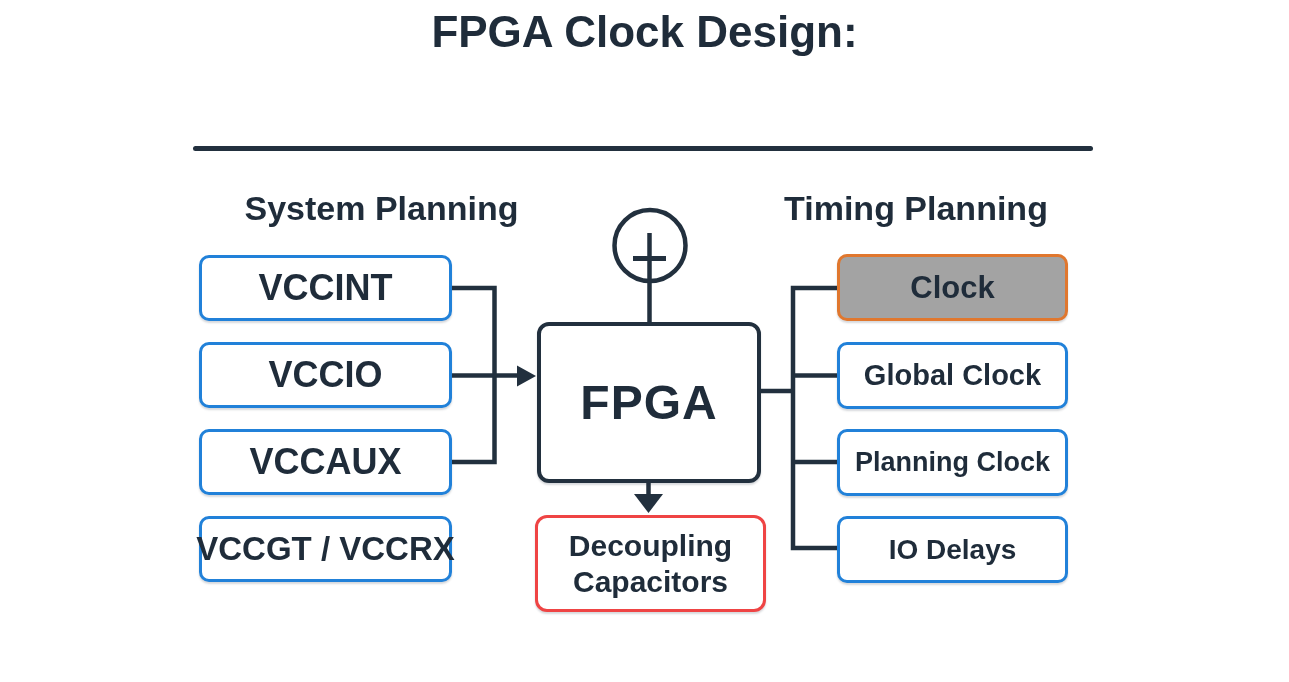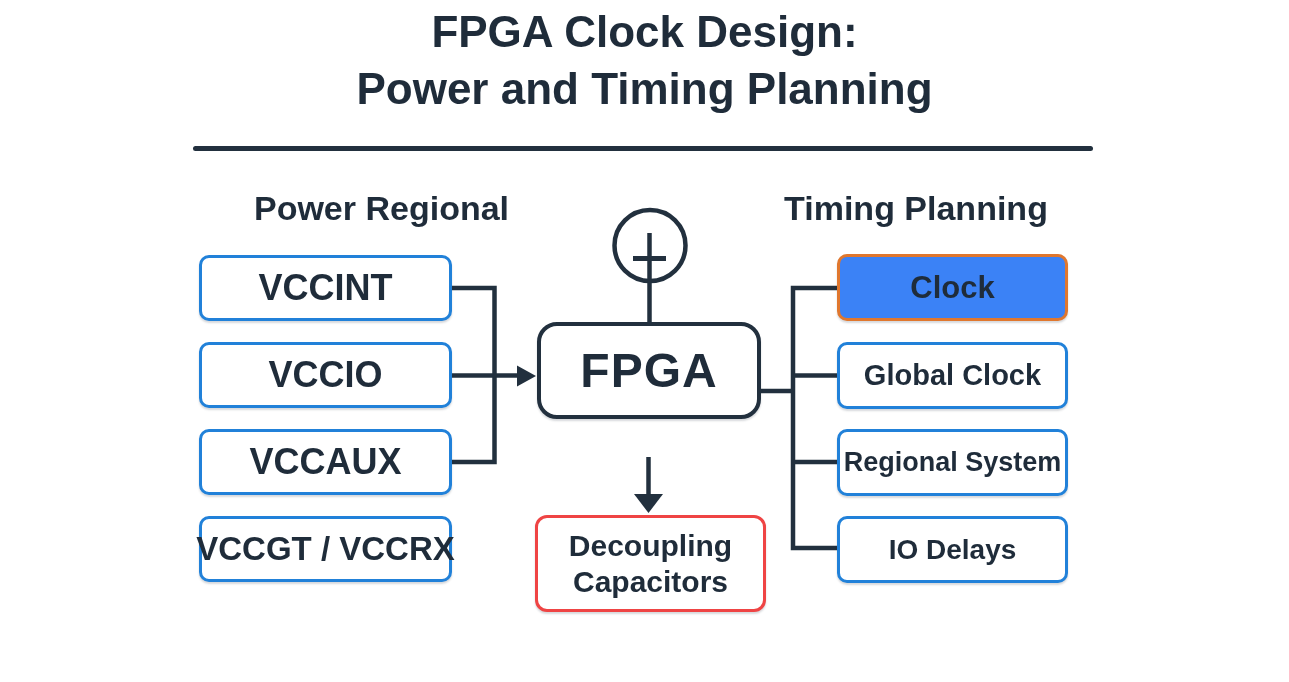--- a/index.html
+++ b/index.html
@@ -32,52 +32,51 @@
     color:#1f2c3a; text-align:center; white-space:nowrap;
   }
   .pnode { left:199px; width:253px; height:66px; font-size:36px; }
   .tnode { left:837px; width:231px; height:67px; font-size:29px; }
   .row0 { top:255px; } .row1 { top:342px; } .row2 { top:429px; } .row3 { top:516px; }
   .tnode.row0 { top:254px; }
   #pnode-3 { font-size:33px; }
   #tnode-0 { font-size:31px; }
   #tnode-2 { font-size:27px; }
   #tnode-3 { font-size:28px; }
-  .highlight { border-color:#e0772e; background:#3b82f6;text-align:center; }
+  .highlight { border-color:#e0772e; background:#a3a3a3;text-align:center; }
 
   .fpga {
-    position:absolute; left:537px; top:322px; width:224px; height:97px;
+    position:absolute; left:537px; top:322px; width:224px; height:161px;
     box-sizing:border-box; background:#ffffff;
-    border:4.5px solid #22303e; border-radius:20px;
+    border:4.5px solid #22303e; border-radius:12px;
     display:flex; align-items:center; justify-content:center;
     font-size:48px; letter-spacing:1px; box-shadow:0 2px 2px rgba(32,47,62,0.18);
   }
   .decoupling {
     position:absolute; left:535px; top:515px; width:231px; height:97px;
     box-sizing:border-box; background:#ffffff;
     border:3px solid #ef4444; border-radius:12px;
     display:flex; flex-direction:column; align-items:center; justify-content:center;
     font-size:30px; line-height:36px; box-shadow:0 2px 2px rgba(32,47,62,0.18);
     text-align:center;
   }
   svg.wires { position:absolute; left:0; top:0; width:1289px; height:682px; }
 </style>
 </head>
 <body>
 
 <div class="stage">
 
   <div class="title">
     <div>FPGA Clock Design:</div>
-    <div>Power and Timing Planning</div>
   </div>
 
   <div class="divider"></div>
 
-  <div class="section-header" id="power-header">Power Regional</div>
+  <div class="section-header" id="power-header">System Planning</div>
   <div class="section-header" id="timing-header">Timing Planning</div>
 
   <svg class="wires" viewBox="0 0 1289 682">
 
     <path d="M452,288 L494.5,288 L494.5,462 L452,462" fill="none" stroke="#22303e" stroke-width="4.5"></path>
 
     <path d="M452,375.5 L519,375.5" fill="none" stroke="#22303e" stroke-width="4.5"></path>
     <polygon points="517,365.5 517,386.5 536,376" fill="#22303e"></polygon>
 
     <g>
@@ -96,21 +95,21 @@
     <path d="M793,462 L837,462" fill="none" stroke="#22303e" stroke-width="4.5"></path>
   </svg>
 
   <div class="node pnode row0" id="pnode-0">VCCINT</div>
   <div class="node pnode row2" id="pnode-2">VCCAUX</div>
   <div class="node pnode row1" id="pnode-1">VCCIO</div>
   <div class="node pnode row3" id="pnode-3">VCCGT / VCCRX</div>
 
   <div class="node tnode row0 highlight" id="tnode-0">Clock</div>
   <div class="node tnode row1" id="tnode-1">Global Clock</div>
-  <div class="node tnode row2" id="tnode-2">Regional System</div>
+  <div class="node tnode row2" id="tnode-2">Planning Clock</div>
   <div class="node tnode row3" id="tnode-3">IO Delays</div>
 
   <div class="fpga">FPGA</div>
   <div class="decoupling">
     <span>Decoupling</span>
     <span>Capacitors</span>
   </div>
 
 </div>
 

